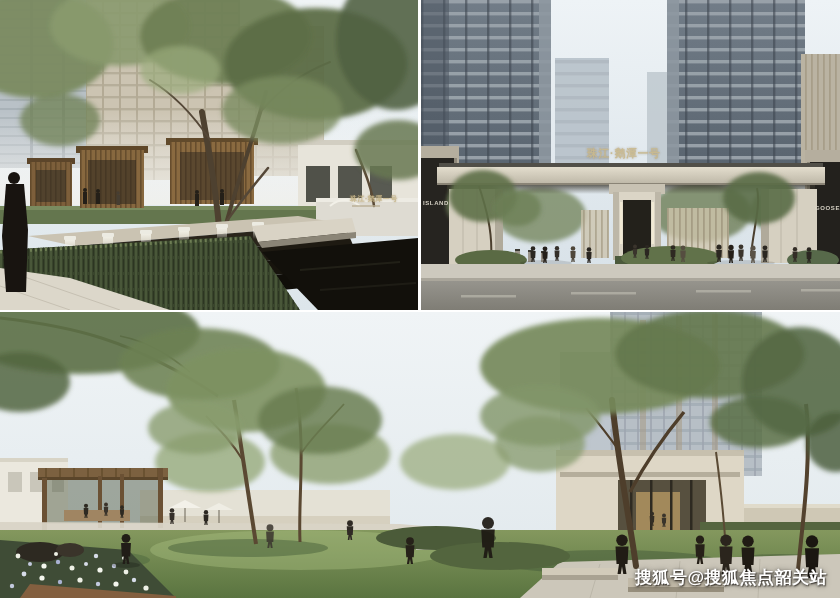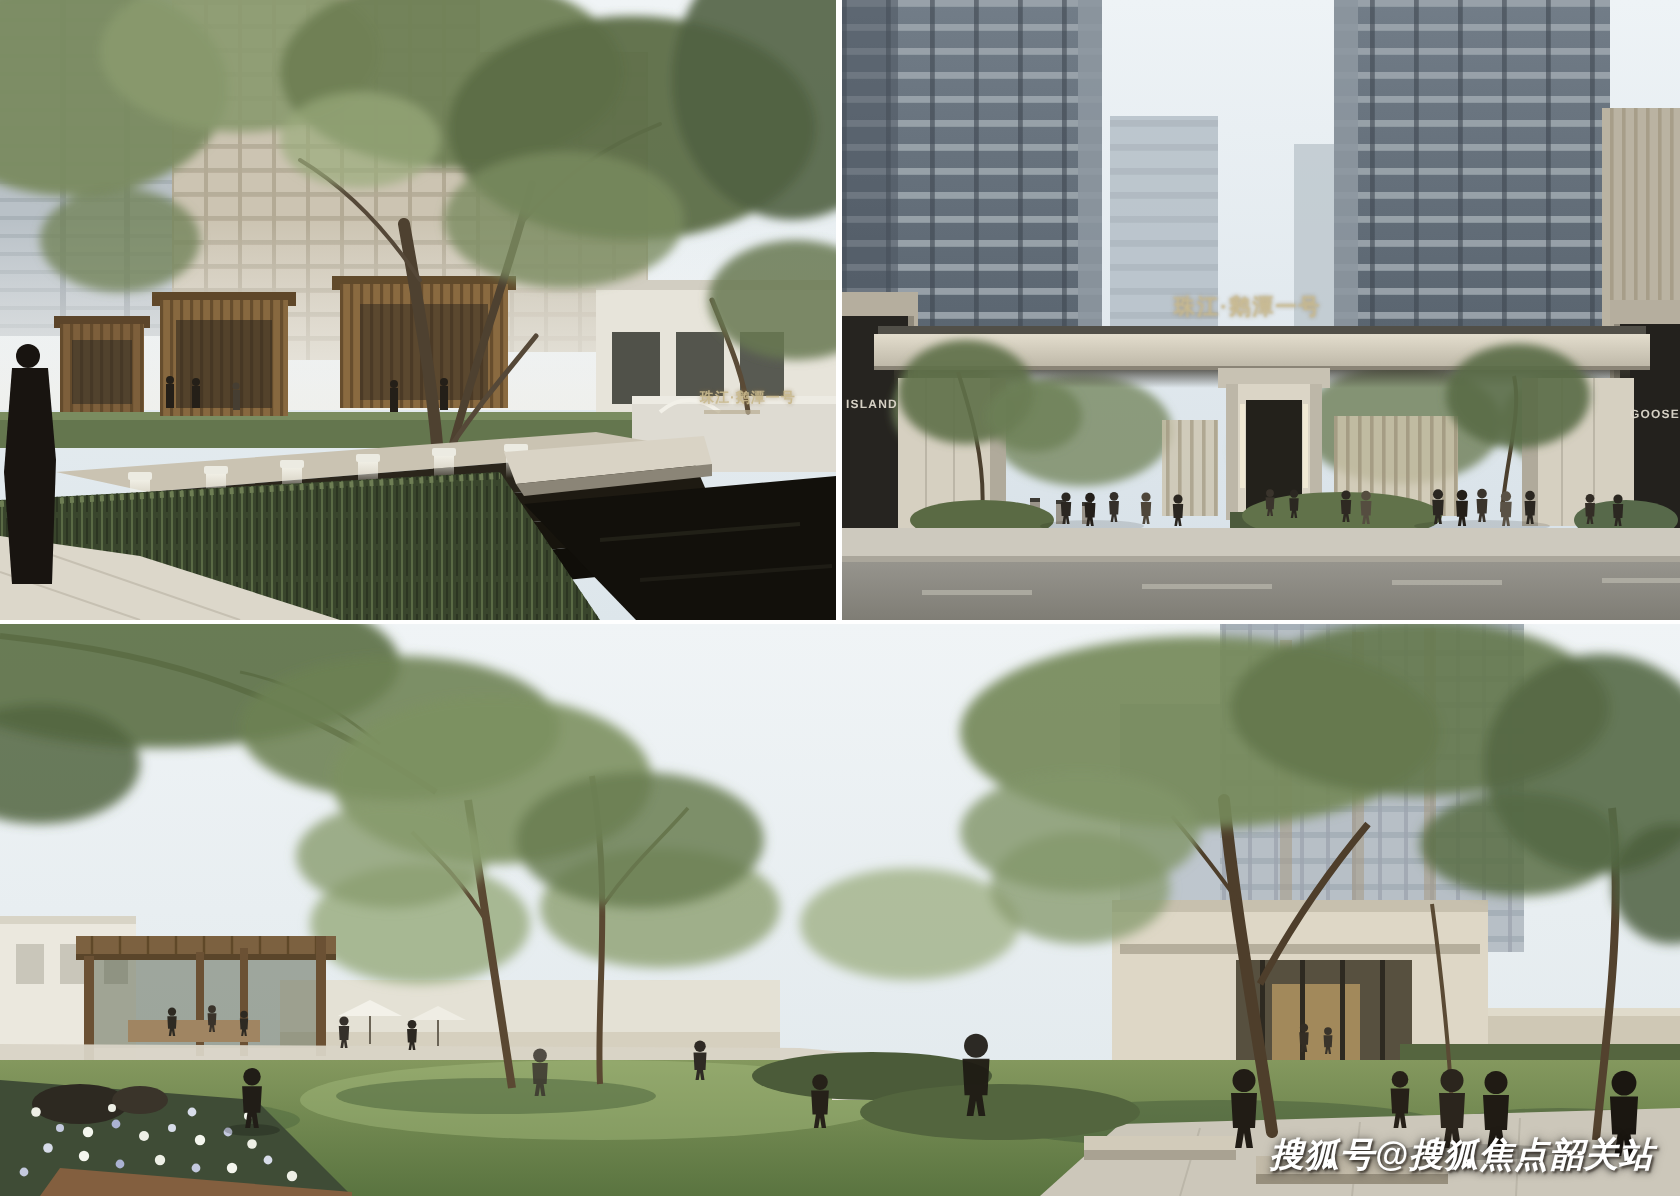--- a/index.html
+++ b/index.html
@@ -4,21 +4,21 @@
 <style>
   html,body{margin:0;padding:0;background:#ffffff;}
   .stage{
     position:relative;width:840px;height:598px;background:#ffffff;overflow:hidden;
     font-family:"Liberation Sans", sans-serif;
   }
   .panel{position:absolute;overflow:hidden;background:#0f172a;}
   .panel svg{display:block;width:100%;height:100%;}
   .panel-a{left:0;top:0;width:418px;height:310px;}
   .panel-b{left:421px;top:0;width:419px;height:310px;}
-  .panel-c{left:0;top:312px;width:840px;height:286px;font-style:italic;}
+  .panel-c{left:0;top:312px;width:840px;height:286px;}
   .overlay{position:absolute;white-space:nowrap;pointer-events:none;}
   .gold-sign{
     color:#c8b88c;font-weight:bold;letter-spacing:1px;
     text-shadow:0 0 2px rgba(140,115,70,.65);opacity:.92;
   }
   .gold-sign.gate{left:166px;top:146px;font-size:10px;transform:scale(1.05,1.1);transform-origin:left top;filter:blur(.4px);}
   .gold-sign.wall{left:350px;top:194px;font-size:7px;letter-spacing:.5px;filter:blur(.3px);}
   .wall-subline{left:352px;top:205px;width:28px;height:2px;background:#b9ae93;opacity:.7;}
   .shop-sign{
     color:#ded9cc;font-size:6px;font-weight:bold;letter-spacing:.6px;opacity:.95;

